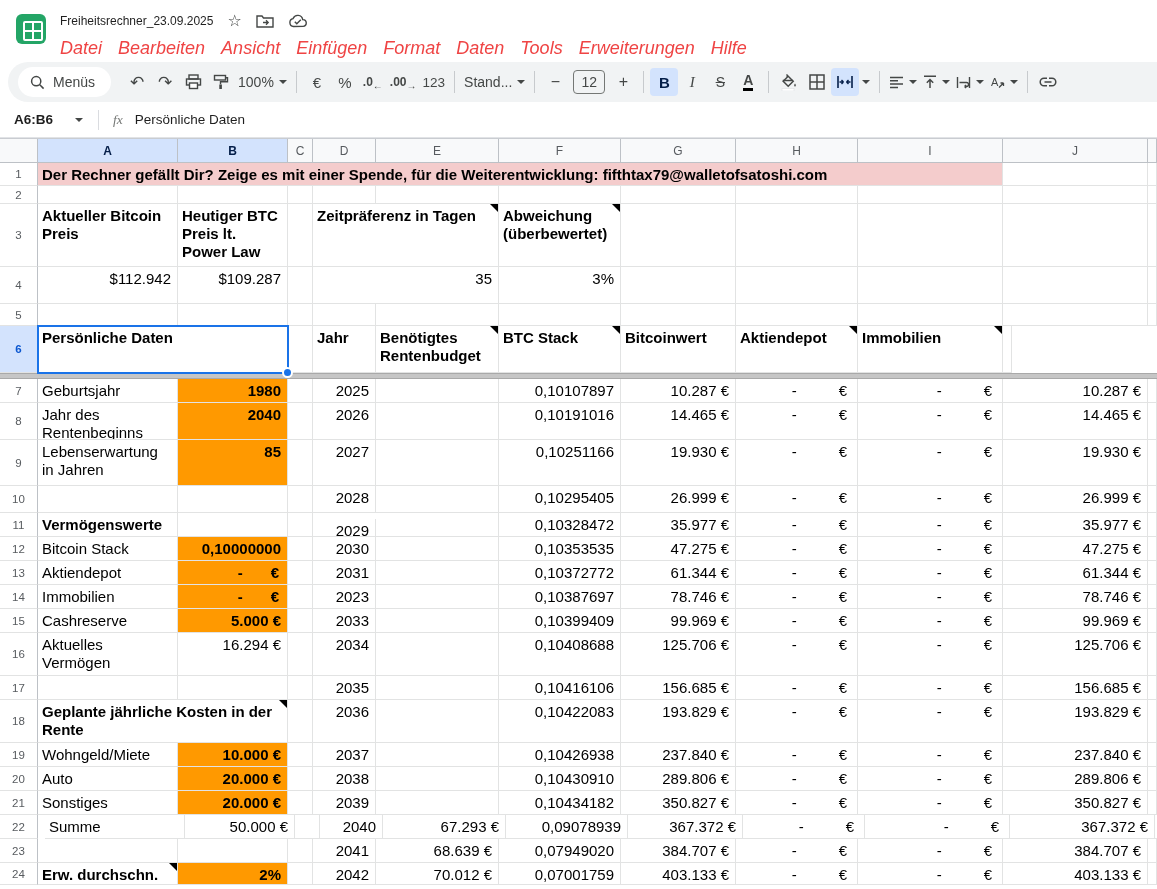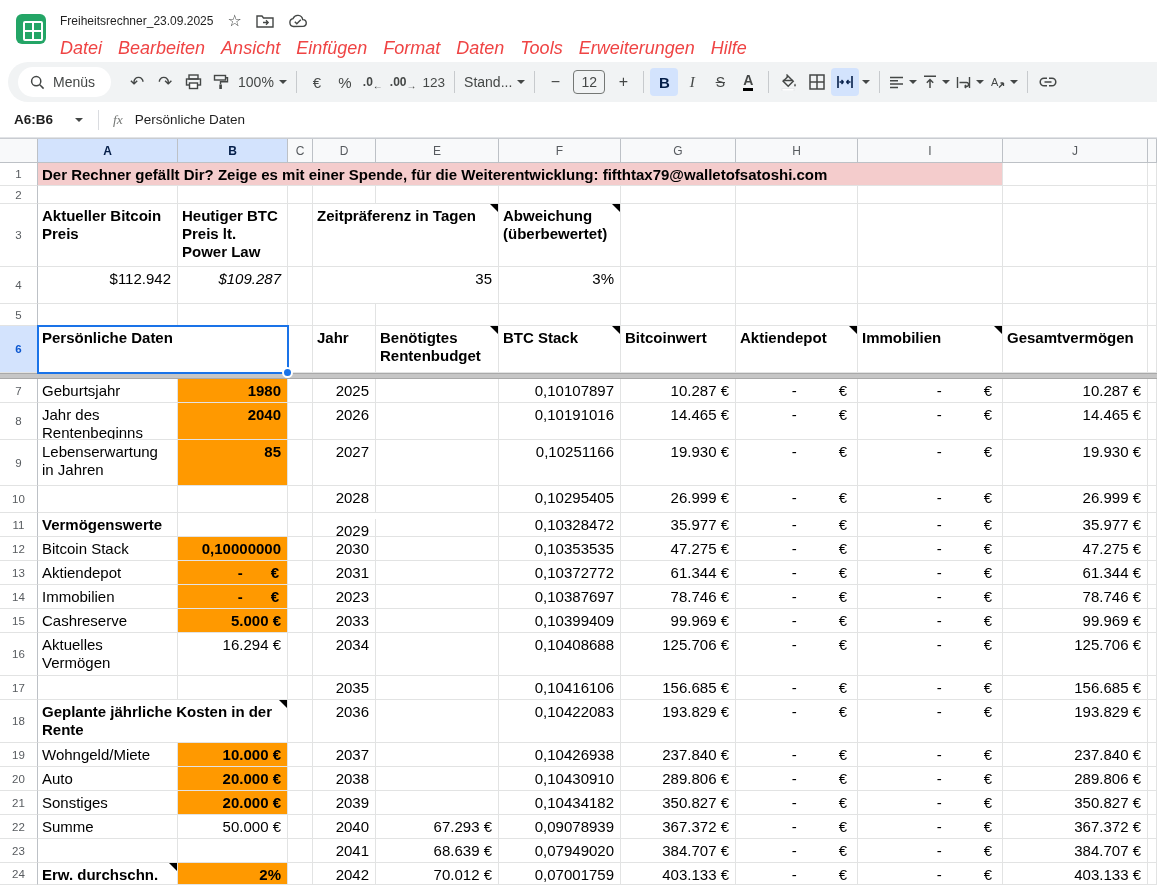--- a/index.html
+++ b/index.html
@@ -328,21 +328,21 @@
           <div class="cell bold marker" style="width: 122px; flex: 0 0 122px;">Abweichung (überbewertet)</div>
           <div class="cell" style="width: 115px; flex: 0 0 115px;"></div>
           <div class="cell" style="width: 122px; flex: 0 0 122px;"></div>
           <div class="cell" style="width: 145px; flex: 0 0 145px;"></div>
           <div class="cell" style="width: 145px; flex: 0 0 145px;"></div>
           <div class="cell" style="width: 9px; flex: 0 0 9px;"></div>
         </div>
         <div class="grow" style="height: 37px;">
           <div class="rowhead">4</div>
           <div class="cell right" style="width: 140px; flex: 0 0 140px;">$112.942</div>
-          <div class="cell right" style="width: 110px; flex: 0 0 110px; font-style: italic;">$109.287</div>
+          <div class="cell right" style="width: 110px; flex: 0 0 110px;">$109.287</div>
           <div class="cell" style="width: 25px; flex: 0 0 25px;"></div>
           <div class="cell right" style="width: 186px; flex: 0 0 186px;">35</div>
           <div class="cell right" style="width: 122px; flex: 0 0 122px;">3%</div>
           <div class="cell" style="width: 115px; flex: 0 0 115px;"></div>
           <div class="cell" style="width: 122px; flex: 0 0 122px;"></div>
           <div class="cell" style="width: 145px; flex: 0 0 145px;"></div>
           <div class="cell" style="width: 145px; flex: 0 0 145px;"></div>
           <div class="cell" style="width: 9px; flex: 0 0 9px;"></div>
         </div>
         <div class="grow" style="height: 22px;">
@@ -362,21 +362,20 @@
         <div class="grow" style="height: 47px;">
           <div class="rowhead selrow">6</div>
           <div class="cell bold sel" style="width: 250px; flex: 0 0 250px;">Persönliche Daten</div>
           <div class="cell" style="width: 25px; flex: 0 0 25px;"></div>
           <div class="cell bold" style="width: 63px; flex: 0 0 63px;">Jahr</div>
           <div class="cell bold marker" style="width: 123px; flex: 0 0 123px;">Benötigtes Rentenbudget</div>
           <div class="cell bold marker" style="width: 122px; flex: 0 0 122px;">BTC Stack</div>
           <div class="cell bold" style="width: 115px; flex: 0 0 115px;">Bitcoinwert</div>
           <div class="cell bold marker" style="width: 122px; flex: 0 0 122px;">Aktiendepot</div>
           <div class="cell bold marker" style="width: 145px; flex: 0 0 145px;">Immobilien</div>
-          <div class="cell bold" style="width: 145px; flex: 0 0 145px;">Gesamtvermögen</div>
           <div class="cell" style="width: 9px; flex: 0 0 9px;"></div>
         </div>
         <div class="frozen-divider"></div>
         <div class="grow" style="height: 24px;">
           <div class="rowhead">7</div>
           <div class="cell" style="width: 140px; flex: 0 0 140px;">Geburtsjahr</div>
           <div class="cell right bold orange" style="width: 110px; flex: 0 0 110px;">1980</div>
           <div class="cell" style="width: 25px; flex: 0 0 25px;"></div>
           <div class="cell right" style="width: 63px; flex: 0 0 63px;">2025</div>
           <div class="cell" style="width: 123px; flex: 0 0 123px;"></div>
@@ -673,21 +672,21 @@
           </div>
           <div class="cell acct" style="width: 145px; flex: 0 0 145px;">
             <span class="acct-dash">-</span>
             <span class="acct-eur">€</span>
           </div>
           <div class="cell right" style="width: 145px; flex: 0 0 145px;">350.827 €</div>
           <div class="cell" style="width: 9px; flex: 0 0 9px;"></div>
         </div>
         <div class="grow" style="height: 24px;">
           <div class="rowhead">22</div>
-          <div class="cell" style="width: 140px; flex: 0 0 140px;">Summe</div>
+          <div class="cell" style="width: 140px; flex: 0 0 140px; margin-left: 7px;">Summe</div>
           <div class="cell right" style="width: 110px; flex: 0 0 110px;">50.000 €</div>
           <div class="cell" style="width: 25px; flex: 0 0 25px;"></div>
           <div class="cell right" style="width: 63px; flex: 0 0 63px;">2040</div>
           <div class="cell right" style="width: 123px; flex: 0 0 123px;">67.293 €</div>
           <div class="cell right" style="width: 122px; flex: 0 0 122px;">0,09078939</div>
           <div class="cell right" style="width: 115px; flex: 0 0 115px;">367.372 €</div>
           <div class="cell acct" style="width: 122px; flex: 0 0 122px;">
             <span class="acct-dash">-</span>
             <span class="acct-eur">€</span>
           </div>

